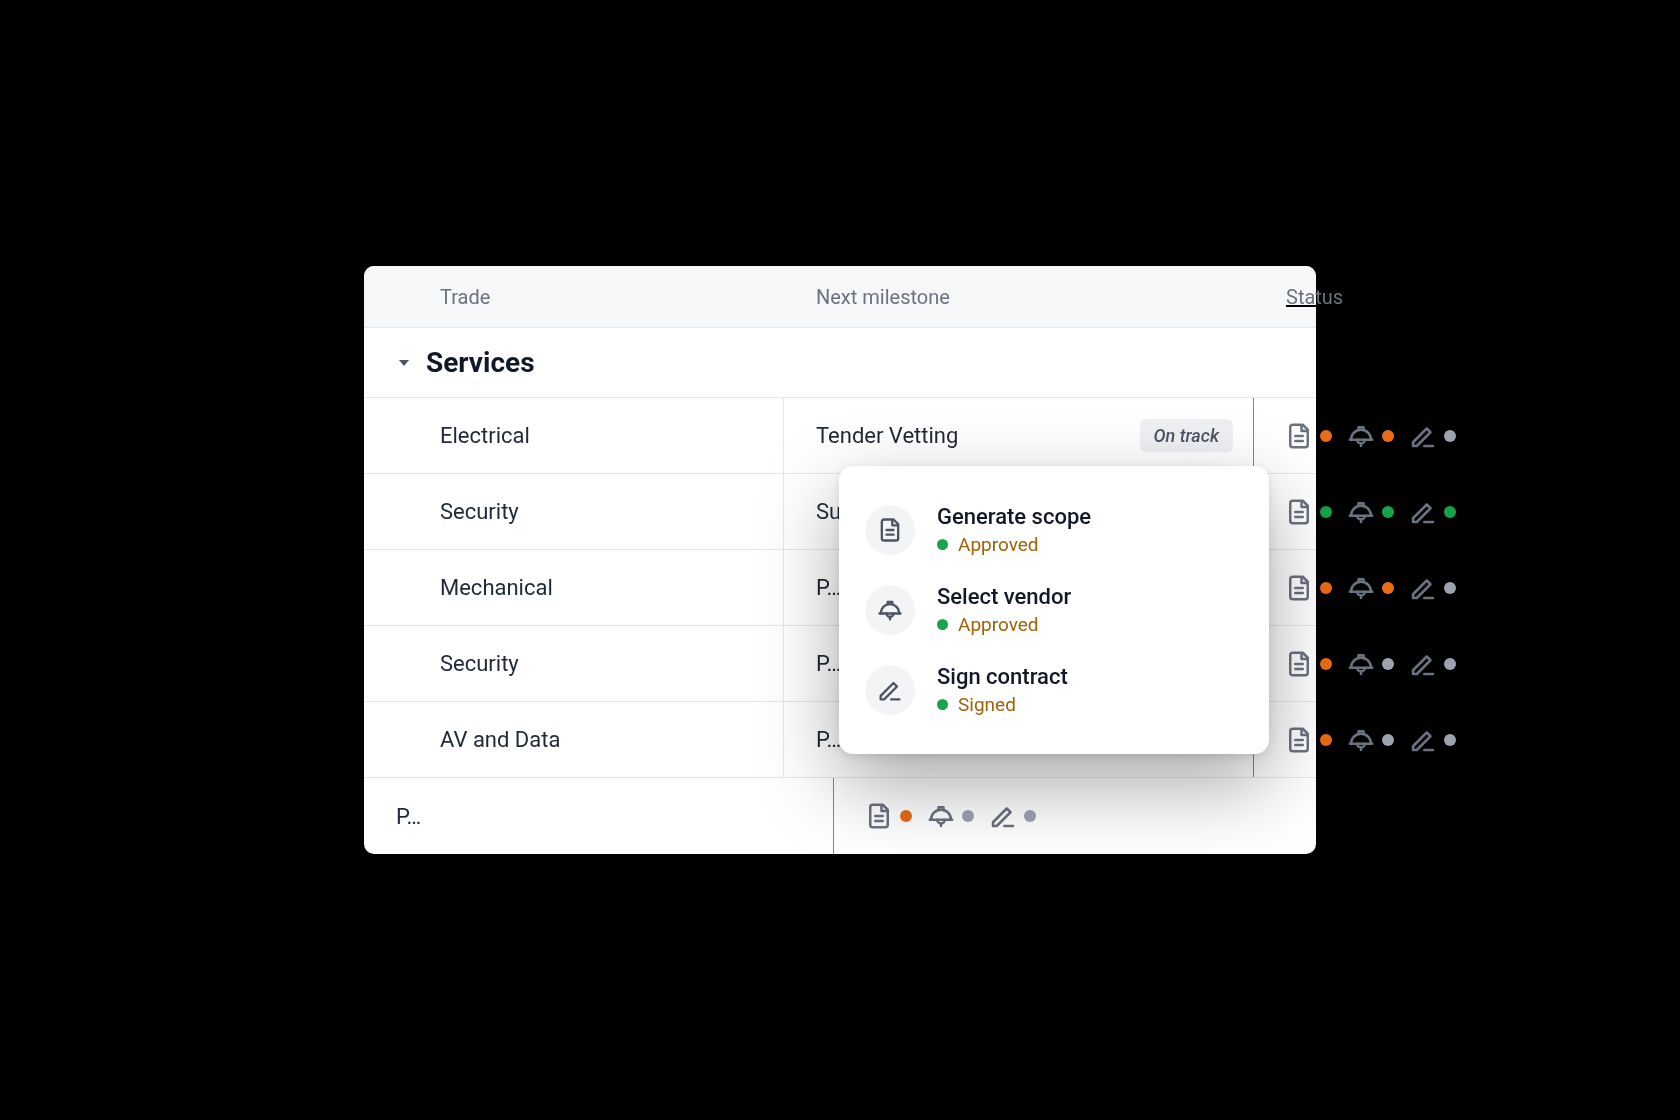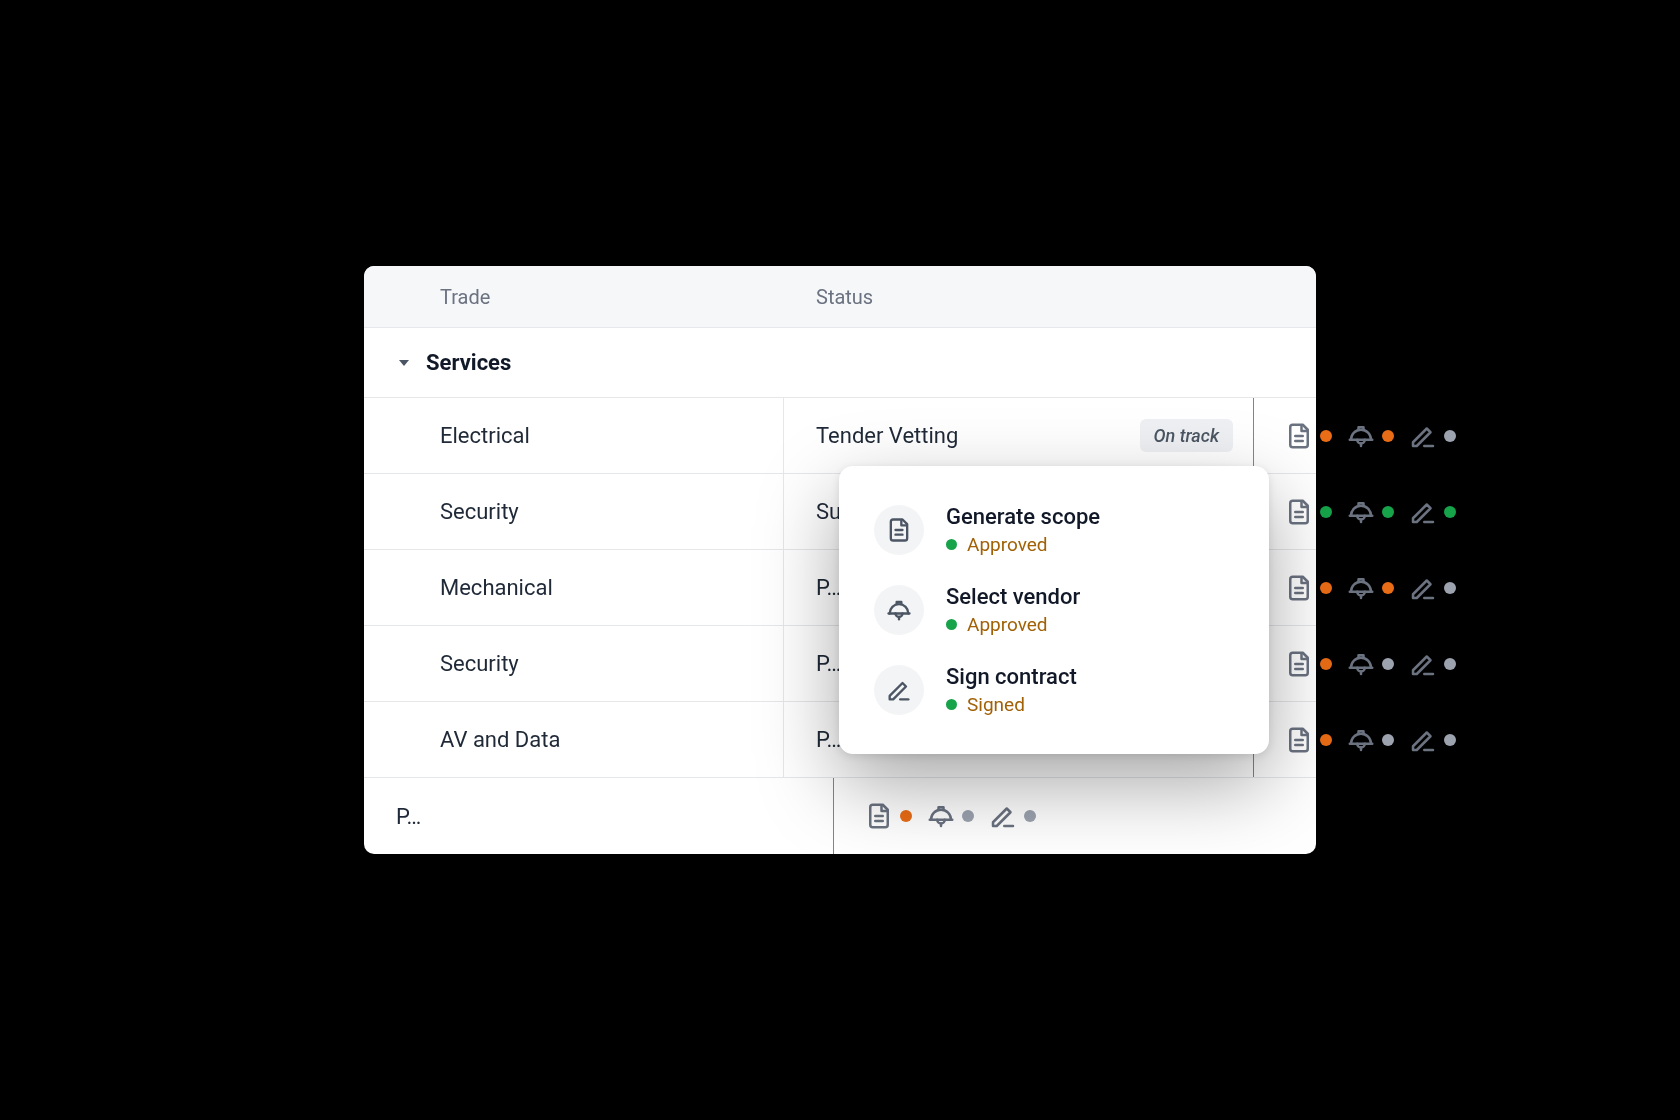--- a/index.html
+++ b/index.html
@@ -22,36 +22,36 @@
   .header-row {
     display: flex;
     background: #f6f7f9;
     border-bottom: 1px solid #e5e7eb;
     height: 62px;
     align-items: center;
     border-radius: 10px 10px 0 0;
   }
   .col-trade { flex: 0 0 420px; padding-left: 76px; display: flex; align-items: center; }
   .col-milestone { flex: 0 0 470px; padding-left: 32px; display: flex; align-items: center; }
-  .col-status { flex: 1 1 auto; padding-left: 32px; display: flex; align-items: flex-start; }
+  .col-status { flex: 1 1 auto; padding-left: 32px; display: flex; align-items: flex-start; text-decoration: underline; }
   .header-row .label {
     color: #6b7280;
     font-size: 20px;
     font-weight: 400;
   }
   .group-row {
     display: flex;
     align-items: center;
     height: 70px;
     padding-left: 34px;
     gap: 16px;
     border-bottom: 1px solid #e5e7eb;
   }
   .group-name {
-    font-size: 22px;
+    font-size: 28px;
     font-weight: 700;
     color: #111827;
   }
   .caret {
     width: 12px; height: 12px;
     display: inline-block;
   }
   .data-rows { }
   .data-row {
     display: flex;
@@ -104,21 +104,21 @@
 
   
   .popover {
     position: absolute;
     left: 475px;
     top: 200px;
     width: 430px;
     background: #fff;
     border-radius: 14px;
     box-shadow: 0 30px 80px rgba(0,0,0,0.35), 0 2px 8px rgba(0,0,0,0.1);
-    padding: 24px 35px;
+    padding: 24px 26px;
     z-index: 10;
   }
   .pop-item {
     display: flex;
     align-items: center;
     gap: 22px;
     padding: 14px 0;
   }
   .pop-icon-wrap {
     width: 50px; height: 50px;
@@ -160,20 +160,23 @@
     </g>
   </defs>
 </svg>
 
 <div class="panel">
 
   <div class="header-row">
     <div class="col-trade">
         <span class="label">Trade</span>
       </div>
+    <div class="col-milestone">
+        <span class="label">Next milestone</span>
+      </div>
     <div class="col-status">
         <span class="label">Status</span>
       </div>
   </div>
 
   <div class="group-row">
     <span class="caret">
       <svg viewBox="0 0 12 12">
           <path d="M1 3l5 6 5-6z" fill="#4b5563"></path>
         </svg>

